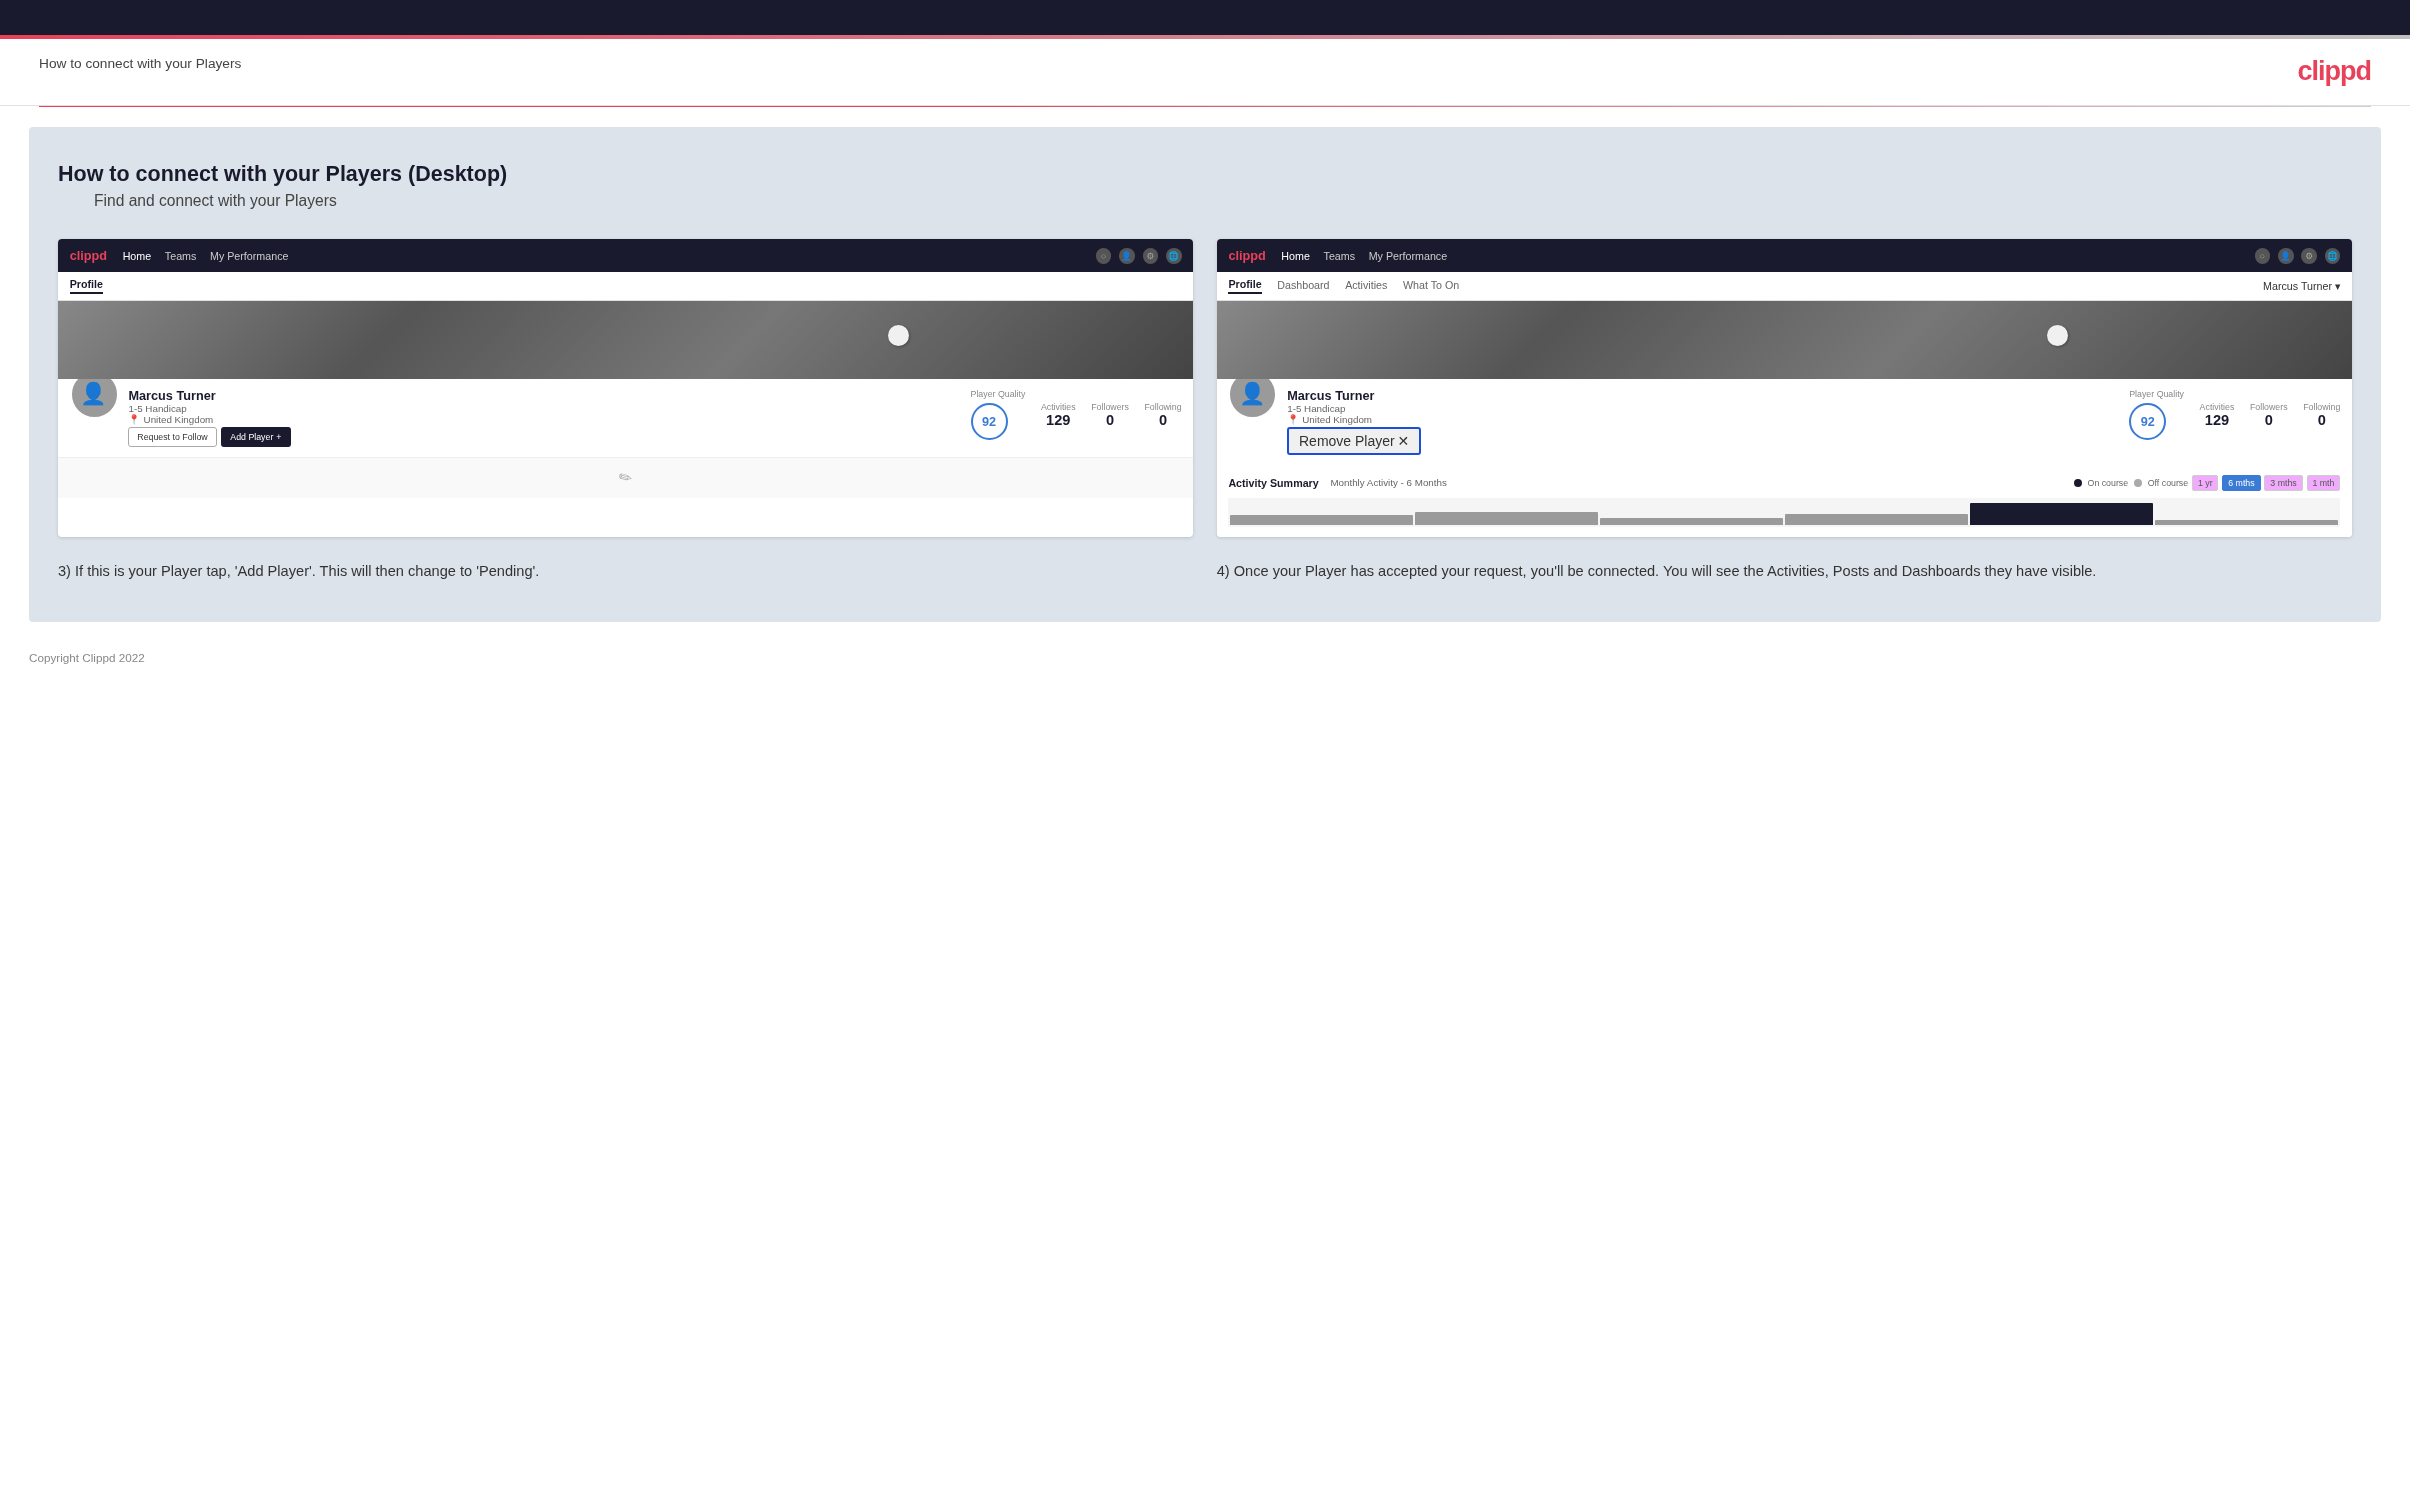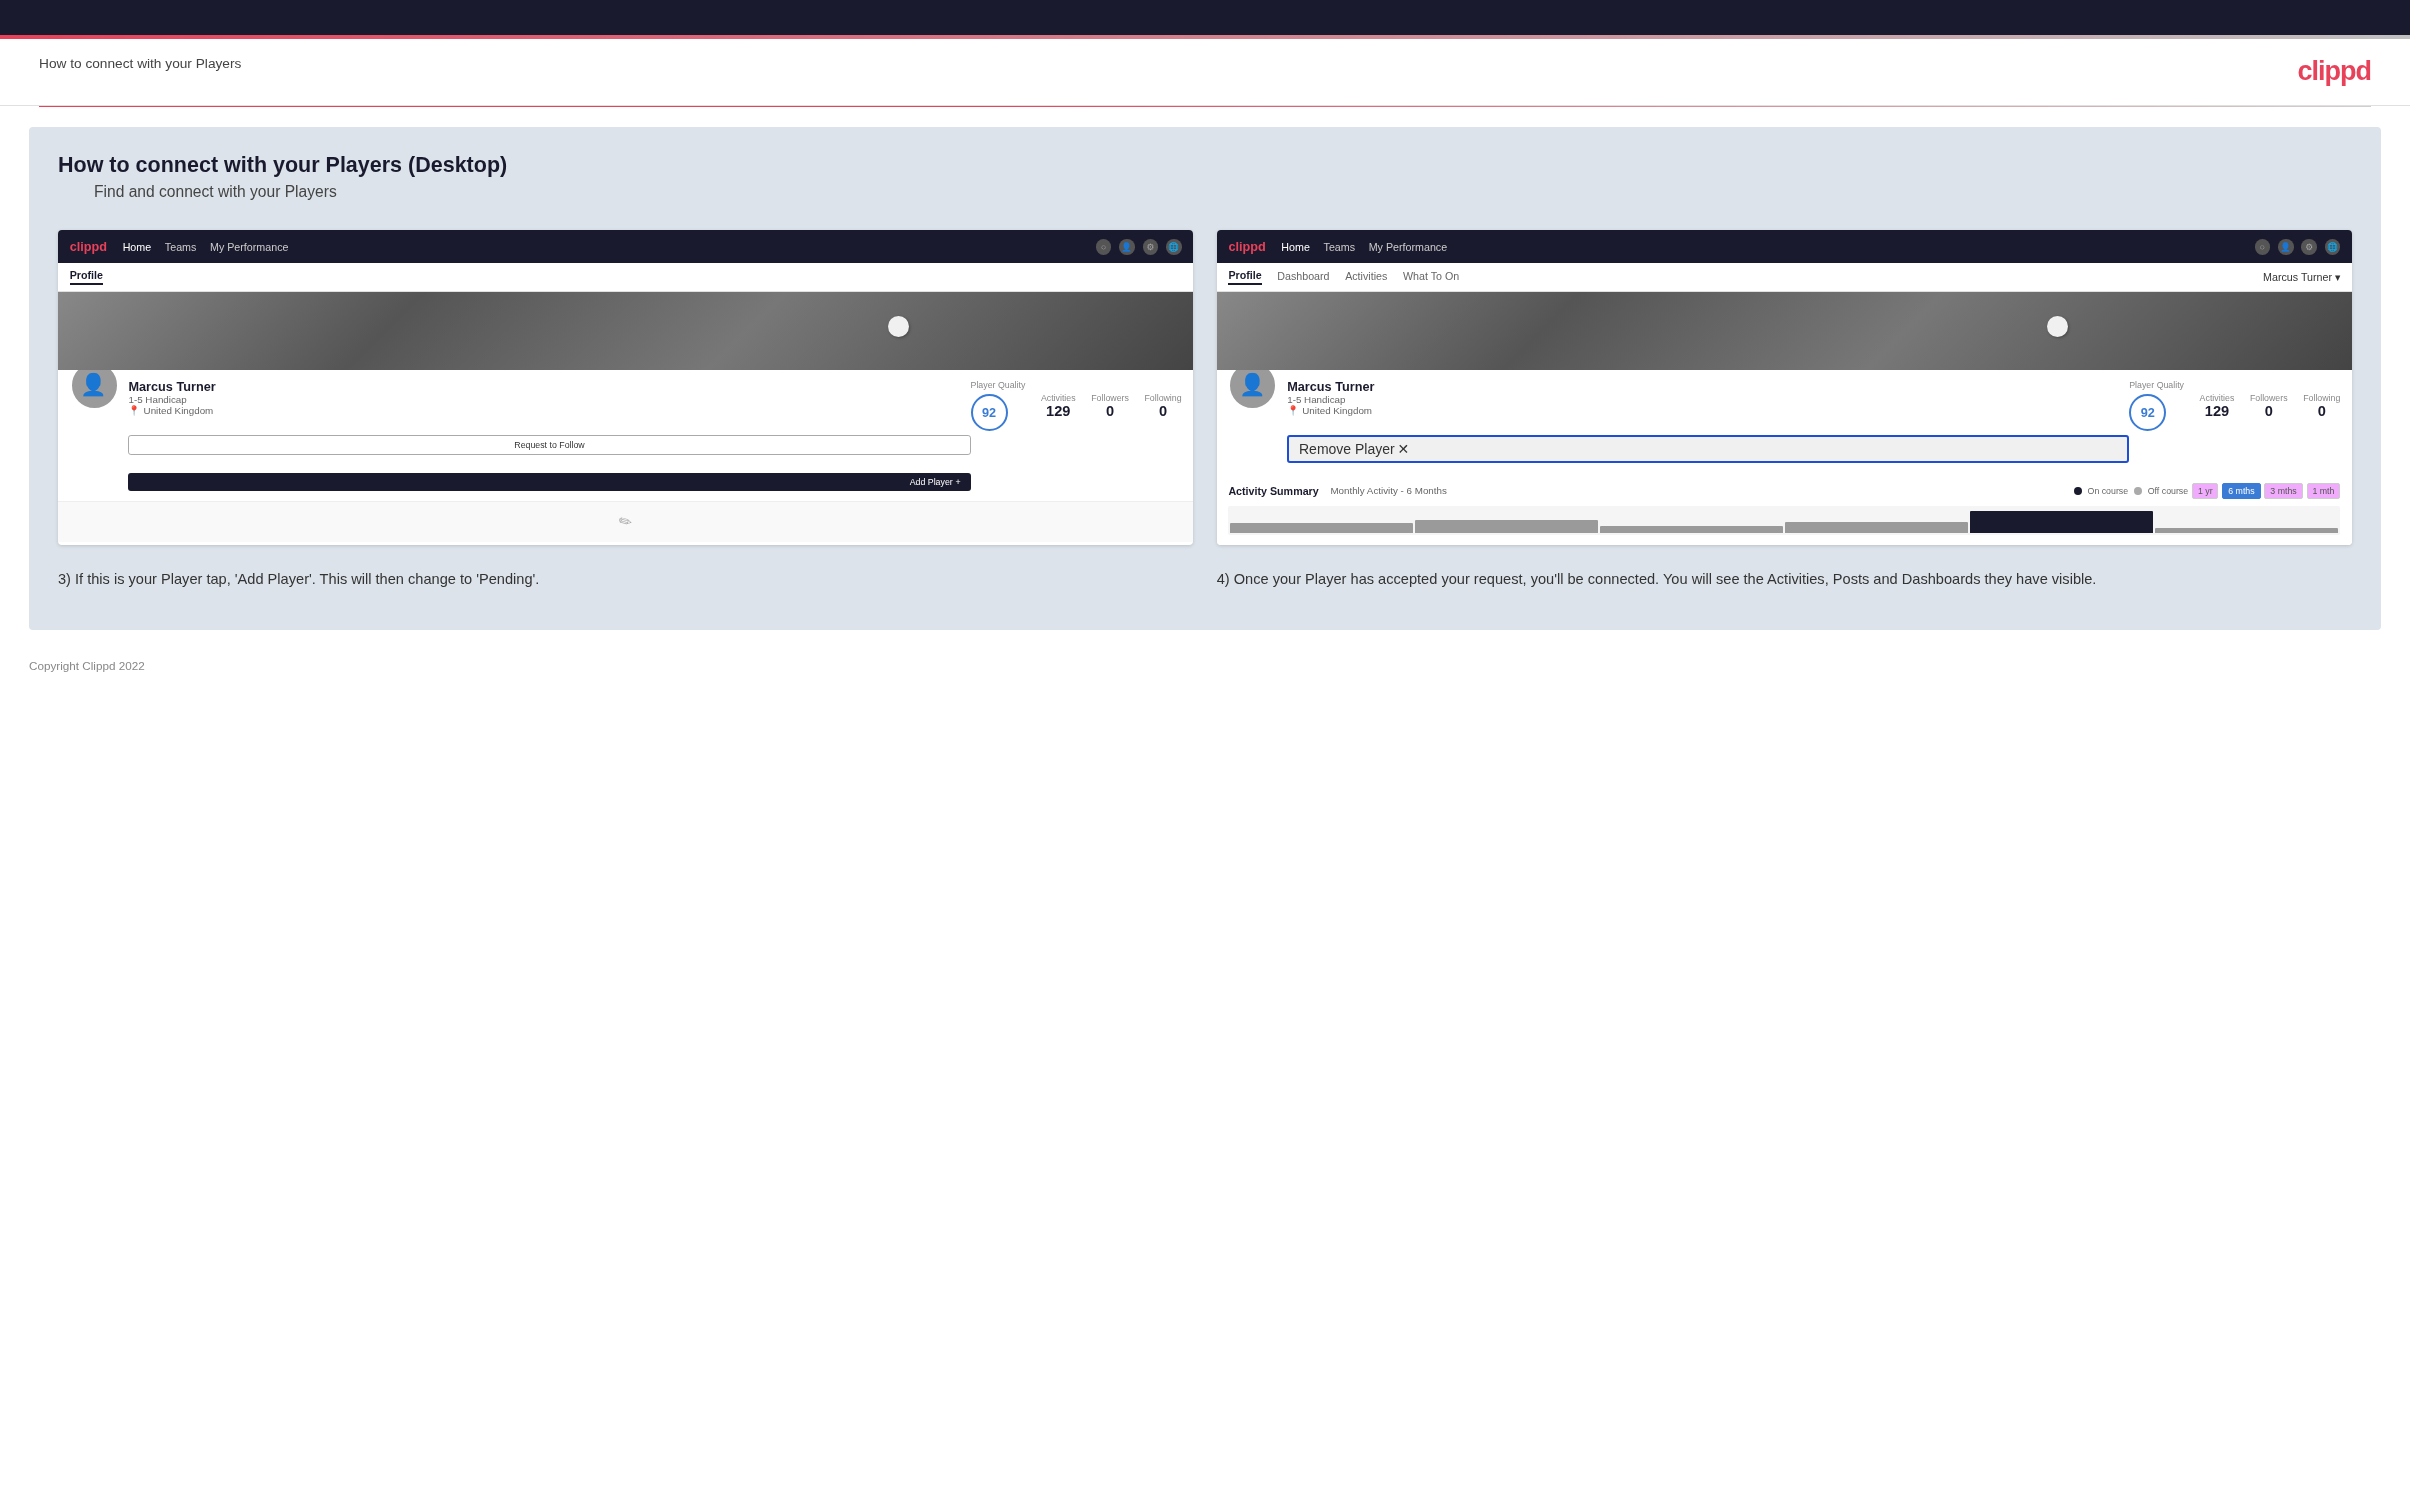--- a/index.html
+++ b/index.html
@@ -41,21 +41,21 @@
     .divider-line {
       height: 1px;
       background: linear-gradient(to right, #e8415a 40%, #d0d0d0 100%);
       margin: 0 39px;
     }
 
     
     .main-content {
       background: #dce3ea;
       margin: 19.5px 29px;
-      padding: 26px 29px 39px;
+      padding: 35px 29px 39px;
       border-radius: 3.9px;
     }
     .page-heading {
       font-size: 21.5px;
       font-weight: 700;
       color: #1a1a2e;
       margin-bottom: 5.9px;
     }
     .page-subheading {
       font-size: 15.6px;
@@ -245,23 +245,22 @@
     }
     .quality-label {
       font-size: 8.8px;
       color: #888;
       margin-bottom: 3.9px;
     }
 
     
     .action-buttons {
       display: flex;
-      gap: 18px;
-      margin-top: 19px;
-      flex-direction: column;
+      gap: 4px;
+      margin-top: 2px;
     }
     .btn-follow {
       font-size: 8.8px;
       padding: 3.9px 7.8px;
       background: #fff;
       border: 1px solid #aaa;
       border-radius: 2.9px;
       color: #333;
       cursor: pointer;
     }

